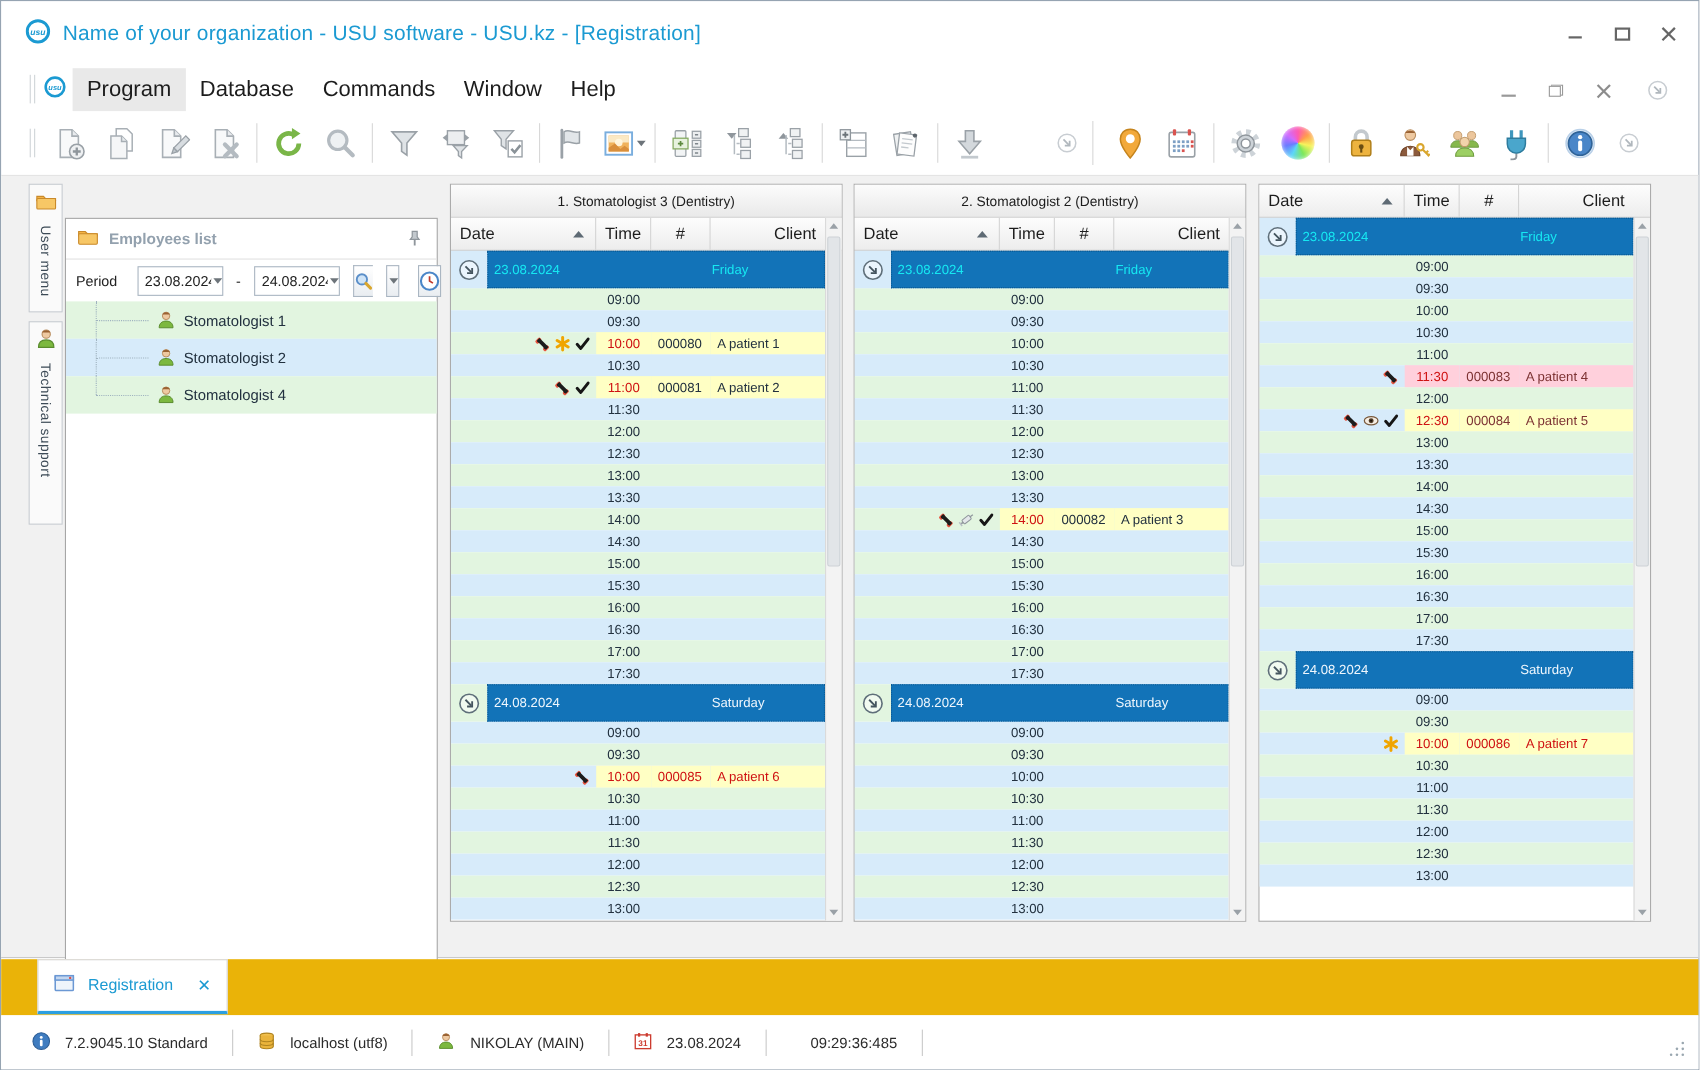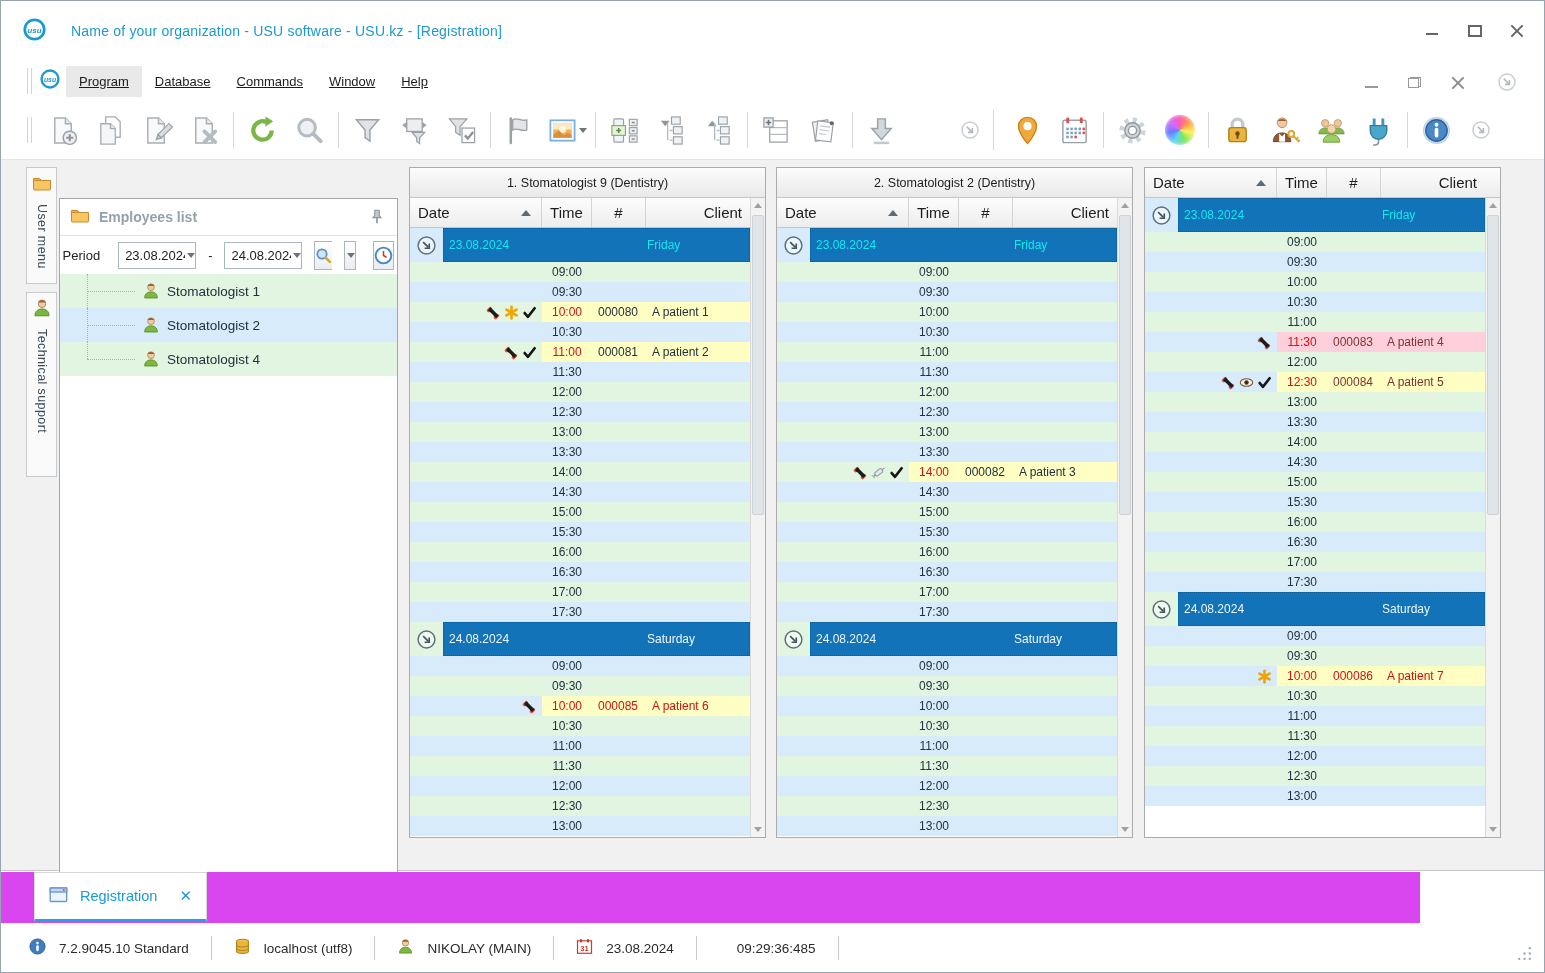--- a/index.html
+++ b/index.html
@@ -2,32 +2,32 @@
 <html><head>
 <meta charset="utf-8">
 <style>
   * { box-sizing: border-box; margin:0; padding:0; }
   html,body { width:1545px; height:973px; background:#e8e8e8; }
   body { font-family:"Liberation Sans","DejaVu Sans",sans-serif; }
   .window { position:relative; width:1545px; height:973px; background:#ffffff; border:1px solid #96a4b2; overflow:hidden; }
 
   
   .titlebar { height:60px; display:flex; align-items:center; padding-left:22px; position:relative; }
-  .title-text { color:#1b9ad2; font-size:14px; margin-left:25px; letter-spacing:.2px; }
+  .title-text { color:#1b9ad2; font-size:19px; margin-left:11px; letter-spacing:.2px; }
   .win-controls { position:absolute; right:20px; top:24px; display:flex; gap:28px; align-items:center; }
   .wc { width:14px; height:12px; position:relative; cursor:pointer; }
   .wc-min::after { content:""; position:absolute; left:0; right:2px; bottom:2px; border-bottom:2px solid #666; }
   .wc-max::after { content:""; position:absolute; inset:0; border:2px solid #666; }
   .wc-close::before,.wc-close::after { content:""; position:absolute; left:-1px; top:5px; width:16px; border-top:2px solid #666; }
   .wc-close::before { transform:rotate(45deg); } .wc-close::after { transform:rotate(-45deg); }
 
   
   .menubar { height:40px; display:flex; align-items:center; position:relative; padding-left:26px; }
   .drag-handle { width:5px; height:26px; border-left:1px solid #cfd4d8; border-right:1px solid #cfd4d8; margin-right:8px; }
-  .menu-item { font-size:13px; color:#1c1c1c; padding:8px 13px; cursor:pointer;text-decoration:underline; }
+  .menu-item { font-size:20px; color:#1c1c1c; padding:8px 13px; cursor:pointer; }
   .menu-item.active { background:#e9e9e9; }
   .menu-controls { position:absolute; right:24px; top:8px; display:flex; gap:30px; align-items:center; }
   .mc { width:13px; height:11px; position:relative; cursor:pointer; opacity:.75; }
   .mc-restore::before { content:""; position:absolute; right:0; top:0; width:9px; height:8px; border:1.5px solid #777; }
   .mc-restore::after { content:""; position:absolute; left:0; bottom:0; width:9px; height:8px; border:1.5px solid #777; background:#fff; }
 
   
   .toolbar { height:58px; display:flex; align-items:center; padding-left:26px; }
   .tb-btn { width:47px; height:48px; display:flex; align-items:center; justify-content:center; cursor:pointer; border-radius:3px; flex:0 0 auto; }
   .tb-btn svg { width:31px; height:31px; }
@@ -44,21 +44,21 @@
   .side-tab { position:absolute; left:25px; width:31px; background:#fafafa; border:1px solid #c6cbd0; display:flex; flex-direction:column; align-items:center; padding-top:5px; cursor:pointer; }
   .side-tab svg { width:20px; height:20px; flex:0 0 auto; }
   .vlabel { writing-mode:vertical-rl; font-size:12.5px; color:#3c4a56; margin-top:7px; letter-spacing:.4px; }
 
   
   .emp-panel { position:absolute; left:58px; top:7px; width:339px; height:700px; background:#fff; border:1px solid #a6a6a6;margin-top:31px; }
   .ep-header { height:37px; display:flex; align-items:center; padding:0 10px; border-bottom:1px solid #e2e2e2; }
   .ep-header svg { width:20px; height:18px; }
   .ep-title { flex:1; color:#93a1ae; font-weight:bold; font-size:14px; margin-left:9px; }
   .pin-btn { width:20px; height:20px; display:flex; align-items:center; justify-content:center; cursor:pointer; }
-  .period-row { height:38px; display:flex; align-items:center; padding:0 9px; gap:12px;justify-content:center; }
+  .period-row { height:38px; display:flex; align-items:center; padding:0 9px; gap:12px; }
   .period-label { font-size:13px; color:#222; margin-right:6px; }
   .date-input { width:92px; height:27px; border:1px solid #aab6c2; background:#fff; display:flex; align-items:center; cursor:pointer; }
   .date-val { width:66px; overflow:hidden; white-space:nowrap; font-size:13px; color:#222; padding-left:6px; }
   .date-dd { flex:1; display:flex; align-items:center; justify-content:center; }
   .dash { font-size:13px; color:#222; }
   .sq-btn { height:29px; border:1px solid #aab6c2; background:linear-gradient(#ffffff,#e9edf1); display:flex; align-items:center; justify-content:center; cursor:pointer; }
   .sq-btn.search { width:34px; border-right:none; }
   .sq-btn.search-dd { width:20px; }
   .sq-btn.clock { width:34px; margin-left:5px; }
   .emp-table-header { height:30px; background:linear-gradient(#fdfdfd,#ededed); border-top:1px solid #d9d9d9; border-bottom:1px solid #cfcfcf; display:flex; align-items:center; font-size:13px; color:#1c1c1c; padding-left:11px; cursor:pointer; }
@@ -98,21 +98,21 @@
   .g-date { padding-left:5px; } .g-day { position:absolute; left:203px; }
   .fri .g-date,.fri .g-day { color:#16e8f2; } .sat .g-date,.sat .g-day { color:#eef6fd; }
   .vscroll { position:absolute; top:30px; right:0; bottom:0; width:15px; background:#f3f3f3; border-left:1px solid #dadada; cursor:pointer; }
   .vs-up,.vs-down { position:absolute; left:0; width:14px; height:15px; display:flex; align-items:center; justify-content:center; }
   .vs-up { top:0; } .vs-down { bottom:0; }
   .tri-up { width:0;height:0;border-left:4px solid transparent;border-right:4px solid transparent;border-bottom:5px solid #9aa1a7; }
   .tri-down { width:0;height:0;border-left:4px solid transparent;border-right:4px solid transparent;border-top:5px solid #9aa1a7; }
   .vs-thumb { position:absolute; left:1px; top:17px; width:12px; height:300px; background:#e2e5e8; border:1px solid #cdd2d6; border-radius:2px; }
 
   
-  .tabbar { position:absolute; top:871px; left:0; width:1419px; height:51px; background:#d946ef; }
+  .tabbar { position:absolute; top:871px; left:0; width:1545px; height:51px; background:#eab308; }
   .tab-active { position:absolute; left:33px; top:0; width:173px; height:50px; background:#fff; border:1px solid #d6d6d6; border-bottom:3px solid #2b9fe0; display:flex; align-items:center; padding:0 14px; gap:12px; cursor:pointer; }
   .tab-active svg { width:19px; height:17px; }
   .tab-label { color:#1b9ad2; font-size:14.5px; flex:1; }
   .tab-close { color:#1b9ad2; font-size:15px; font-weight:bold; cursor:pointer; }
 
   
   .statusbar { position:absolute; top:922px; left:0; width:1545px; height:50px; background:#fff; display:flex; align-items:center; padding-left:28px; font-size:13.5px; color:#2b2b2b; gap:13px; }
   .statusbar svg { width:17px; height:17px; }
   .sb-sep { width:1px; height:24px; background:#c9c9c9; margin:0 9px; }
   .resize-grip { position:absolute; right:14px; bottom:12px; width:16px; height:16px; }
@@ -511,21 +511,21 @@
                 <path d="M2.4 14.2c0-3.7 2.4-5.4 5.6-5.4s5.6 1.7 5.6 5.4z" fill="#7cb83f" stroke="#5a8c2e" stroke-width=".8"></path>
               </svg>
             </span>
             <span class="tc-label">Stomatologist 4</span>
           </div>
         </div>
     </div>
 
     <div id="sched-area">
         <div class="sched-col" style="left:408px">
-          <div class="caption">1. Stomatologist 9 (Dentistry)</div>
+          <div class="caption">1. Stomatologist 3 (Dentistry)</div>
           <div class="cols-header">
             <div class="hcell hdate">
               <span>Date</span>
               <span class="sort-asc"></span>
             </div>
             <div class="hcell htime">Time</div>
             <div class="hcell hnum">#</div>
             <div class="hcell hclient">Client</div>
           </div>
           <div class="col-body">

